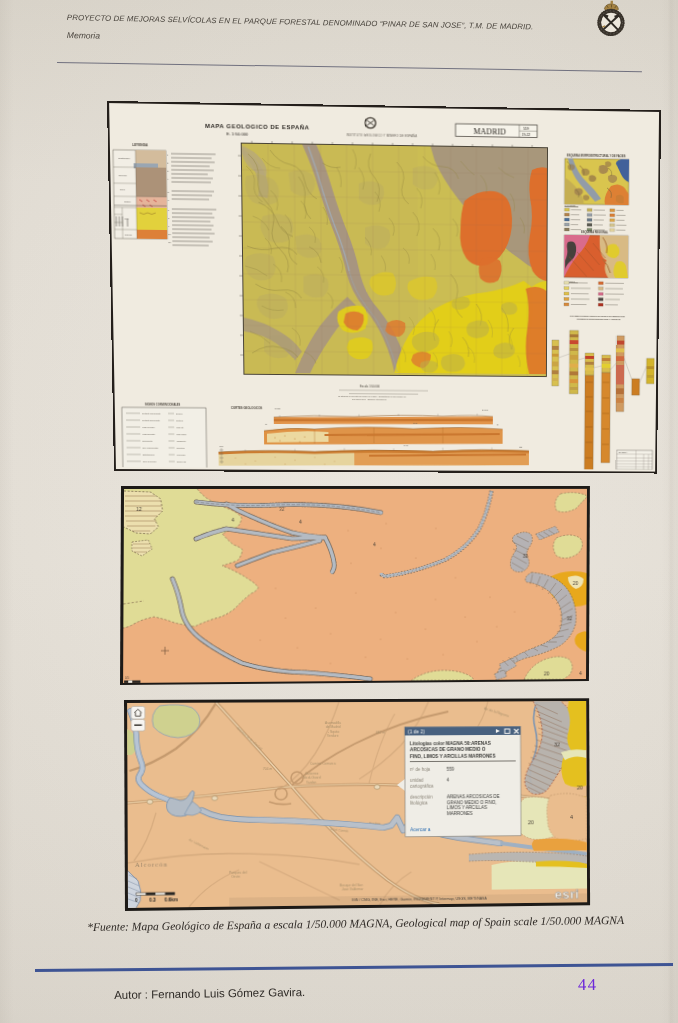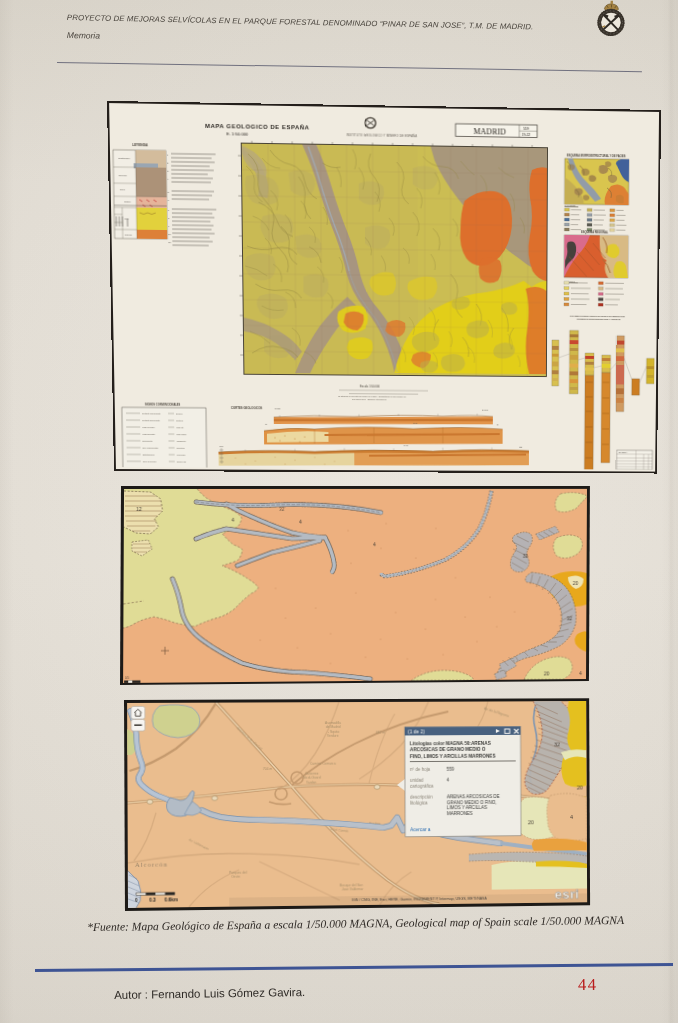--- a/index.html
+++ b/index.html
@@ -824,15 +824,15 @@
     <text x="222" y="201" font-size="3.6" fill="#4a453e">IGN / CNIG, INE, Esri, HERE, Garmin, INCREMENT P, Intermap, USGS, METI/NASA</text>
 
     <text x="427" y="201" font-size="13" font-weight="bold" fill="#f8f6f1" stroke="#95918a" stroke-width="0.5" letter-spacing="0.5">esri</text>
   </svg>
 </div>
 
 <div class="abs" style="left:87px;top:921px;width:560px;transform:rotate(-0.75deg);transform-origin:0 0;font-family:'Liberation Serif',serif;font-style:italic;font-size:11.6px;color:#2f2a26;">*Fuente: Mapa Geológico de España a escala 1/50.000 MAGNA, Geological map of Spain scale 1/50.000 MAGNA</div>
 
 <div class="abs" style="left:35px;top:969px;width:638px;height:2.8px;background:#3e5494;transform:rotate(-0.54deg);transform-origin:0 0;"></div>
 
-<div class="abs" style="left:578px;top:975px;font-family:'Liberation Serif',serif;font-size:16.5px;letter-spacing:1.5px;color:#b91c1c;transform:rotate(-0.7deg);">44</div>
+<div class="abs" style="left:578px;top:975px;font-family:'Liberation Serif',serif;font-size:16.5px;letter-spacing:1.5px;color:#6d28d9;transform:rotate(-0.7deg);">44</div>
 
 <div class="abs" style="left:114px;top:989px;font-size:11.5px;color:#2e2a26;transform:rotate(-0.9deg);transform-origin:0 0;">Autor : Fernando Luis Gómez Gavira.</div>
 
 </body></html>

